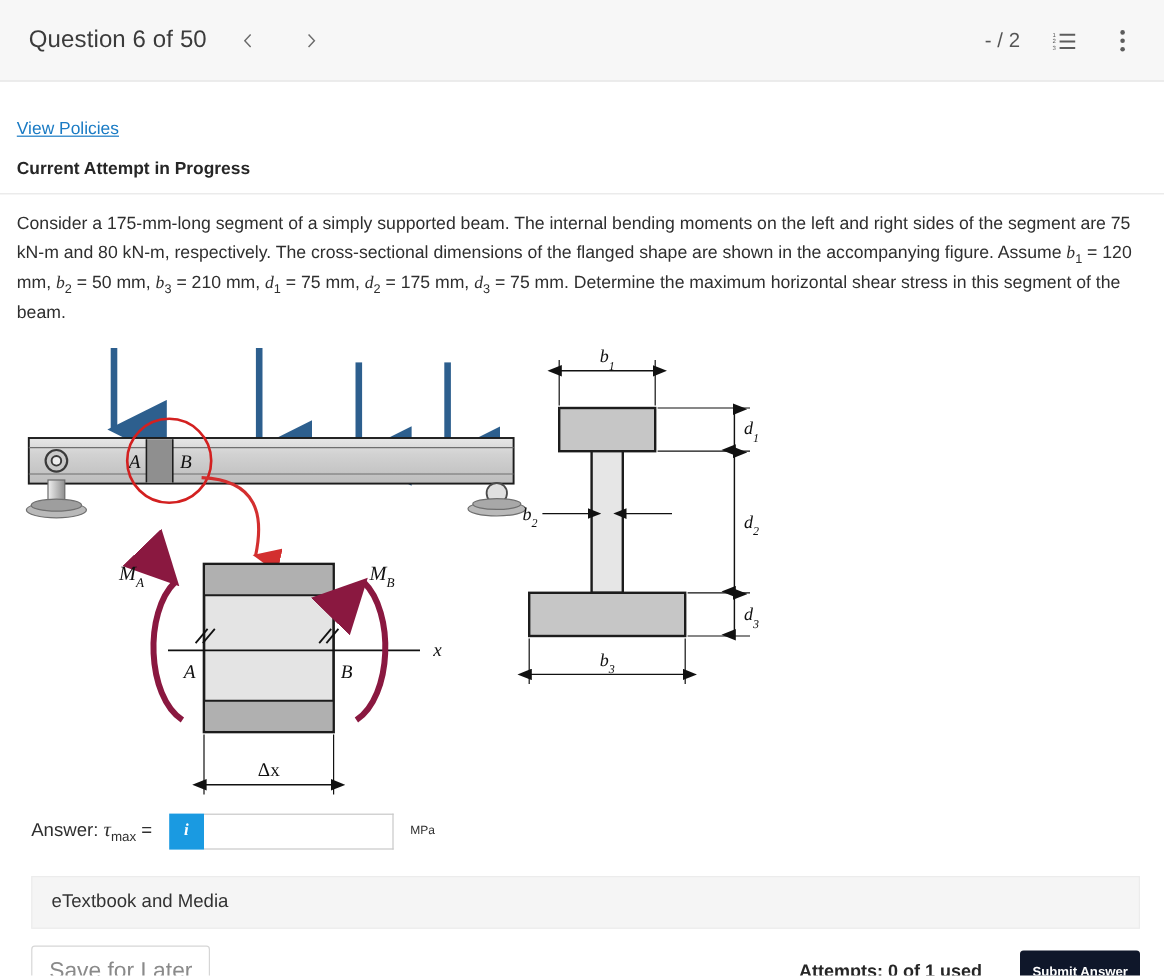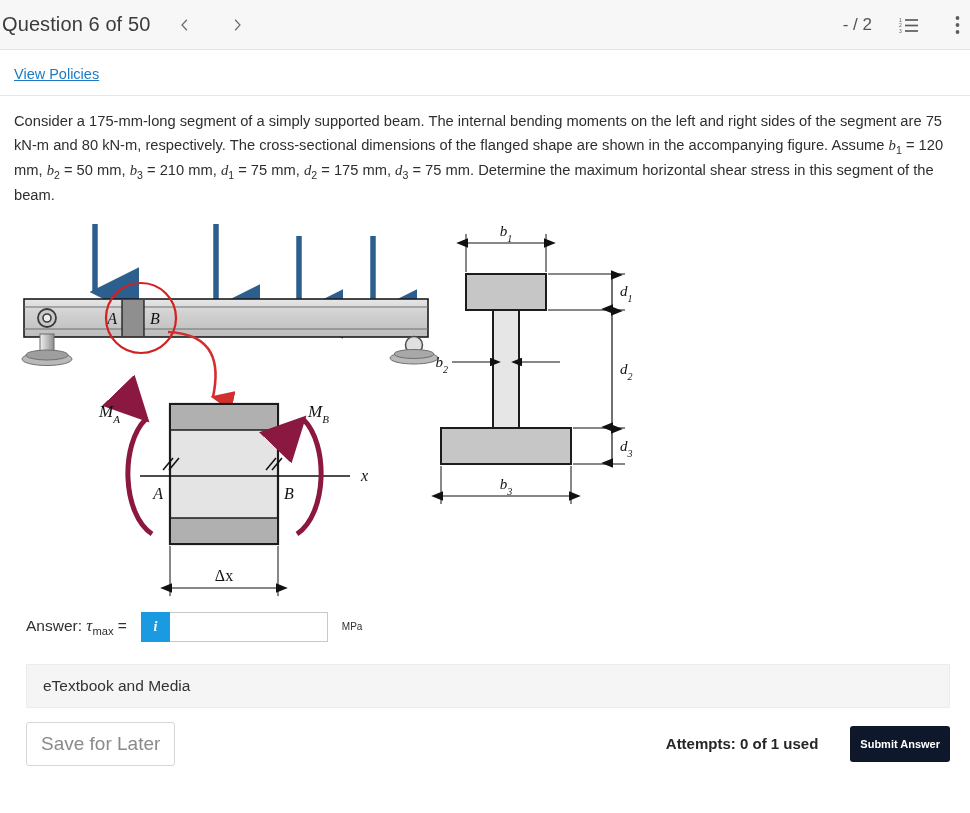--- a/index.html
+++ b/index.html
@@ -12,26 +12,26 @@
     width: 970px;
     height: 813px;
     font-family: "Liberation Sans", sans-serif;
     color: #2c2c2c;
     overflow: hidden;
     position: relative;
   }
 
   
   .topbar {
-    height: 50px;
+    height: 68px;
     background: #f7f7f7;
     border-bottom: 1px solid #e3e3e3;
     display: flex;
     align-items: center;
-    padding: 0 2px;
+    padding: 0 24px;
     box-sizing: border-box;
   }
   .q-title {
     font-size: 20px;
     color: #3b3b3b;
     font-weight: 400;
     letter-spacing: .1px;
   }
   .nav-arrows {
     display: flex;
@@ -64,21 +64,21 @@
     color: #5c5c5c;
   }
 
   
   .content {
     padding: 14px 20px 0 14px;
   }
   .view-policies {
     color: #1a7bc4;
     font-size: 14.5px;
-    margin: 2px 0 0 0;
+    margin: 18px 0 0 0;
     display: inline-block;
   }
   .attempt-status {
     font-size: 14.5px;
     font-weight: bold;
     color: #262626;
     margin-top: 16px;
   }
   .divider {
     height: 1px;
@@ -246,20 +246,21 @@
         <circle cx="2.5" cy="3" r="1.9"></circle>
         <circle cx="2.5" cy="10" r="1.9"></circle>
         <circle cx="2.5" cy="17" r="1.9"></circle>
       </svg>
     </span>
   </div>
 </div>
 
 <div class="content">
   <a class="view-policies" href="#">View Policies</a>
+  <div class="attempt-status">Current Attempt in Progress</div>
 </div>
 <div class="divider"></div>
 
 <div class="prompt">
   <span>Consider a 175-mm-long segment of a simply supported beam. The internal bending moments on the left and right sides of the segment are 75 kN-m and 80 kN-m, respectively. The cross-sectional dimensions of the flanged shape are shown in the accompanying figure. Assume </span><i class="mathlabel">b</i><sub>1</sub><span> = 120 mm, </span><i class="mathlabel">b</i><sub>2</sub><span> = 50 mm, </span><i class="mathlabel">b</i><sub>3</sub><span> = 210 mm, </span><i class="mathlabel">d</i><sub>1</sub><span> = 75 mm, </span><i class="mathlabel">d</i><sub>2</sub><span> = 175 mm, </span><i class="mathlabel">d</i><sub>3</sub><span> = 75 mm. Determine the maximum horizontal shear stress in this segment of the beam.</span>
 </div>
 
 <div class="figure-wrap">
   <svg width="970" height="390" viewBox="0 0 970 390">
     <defs>

